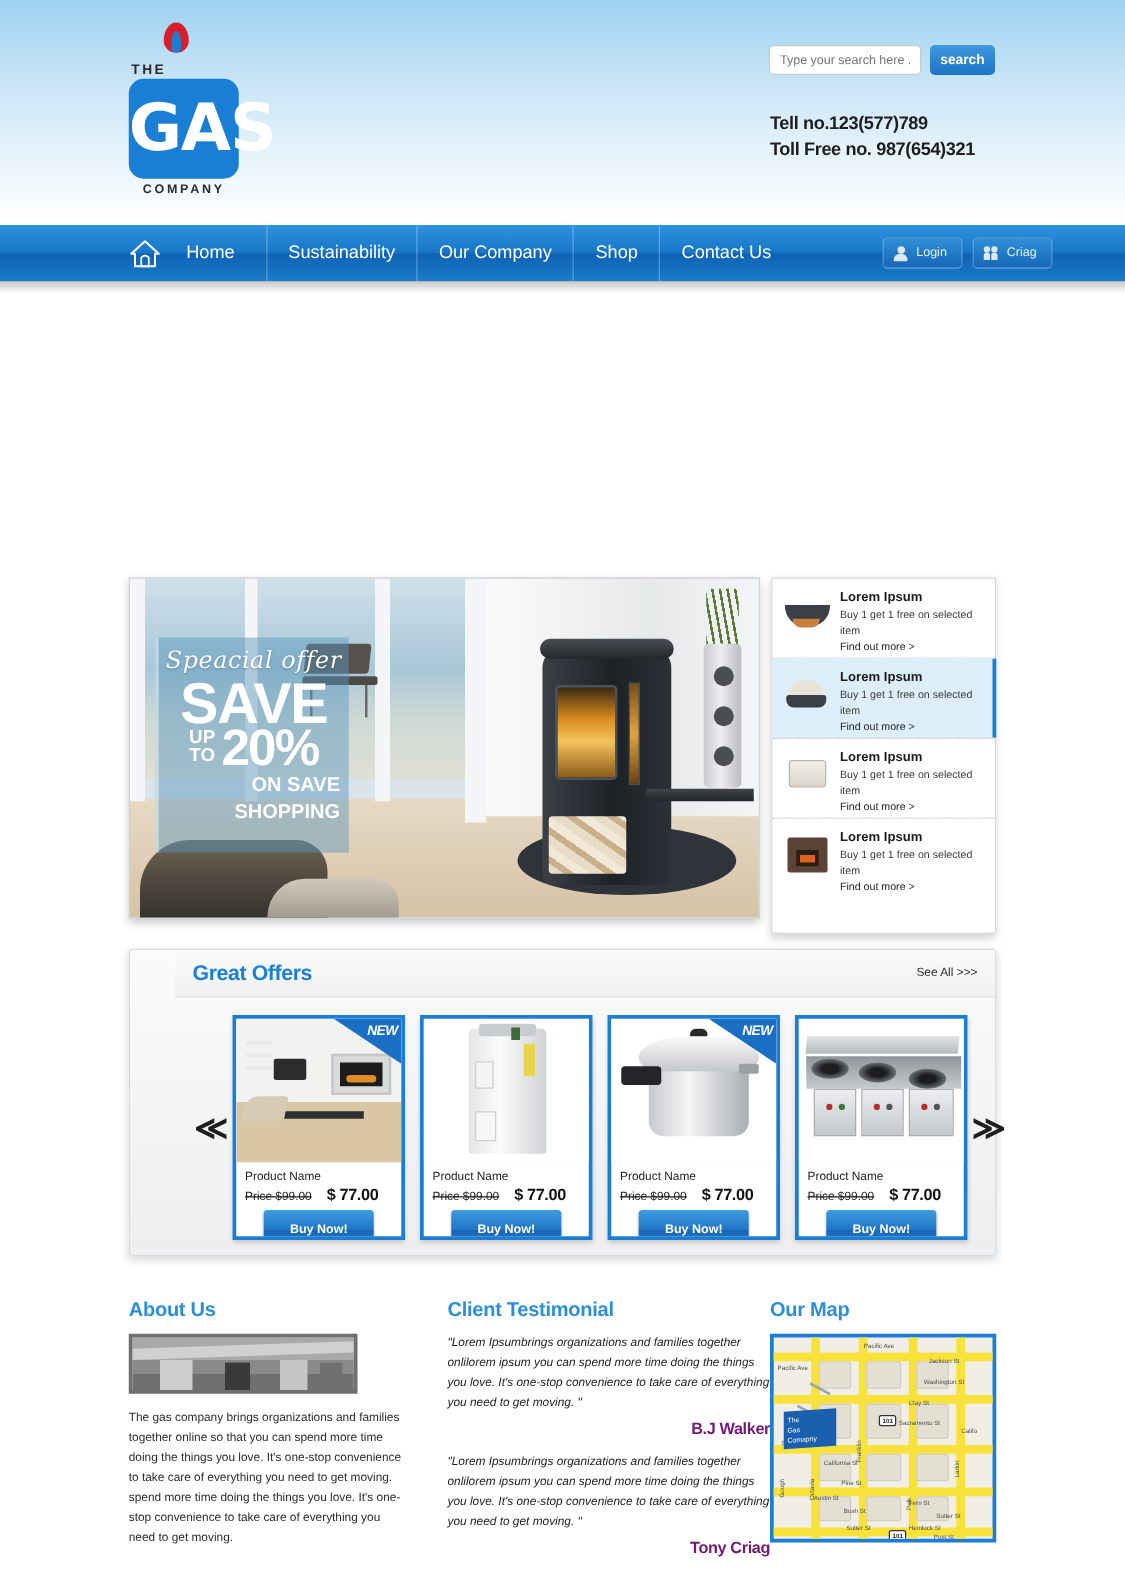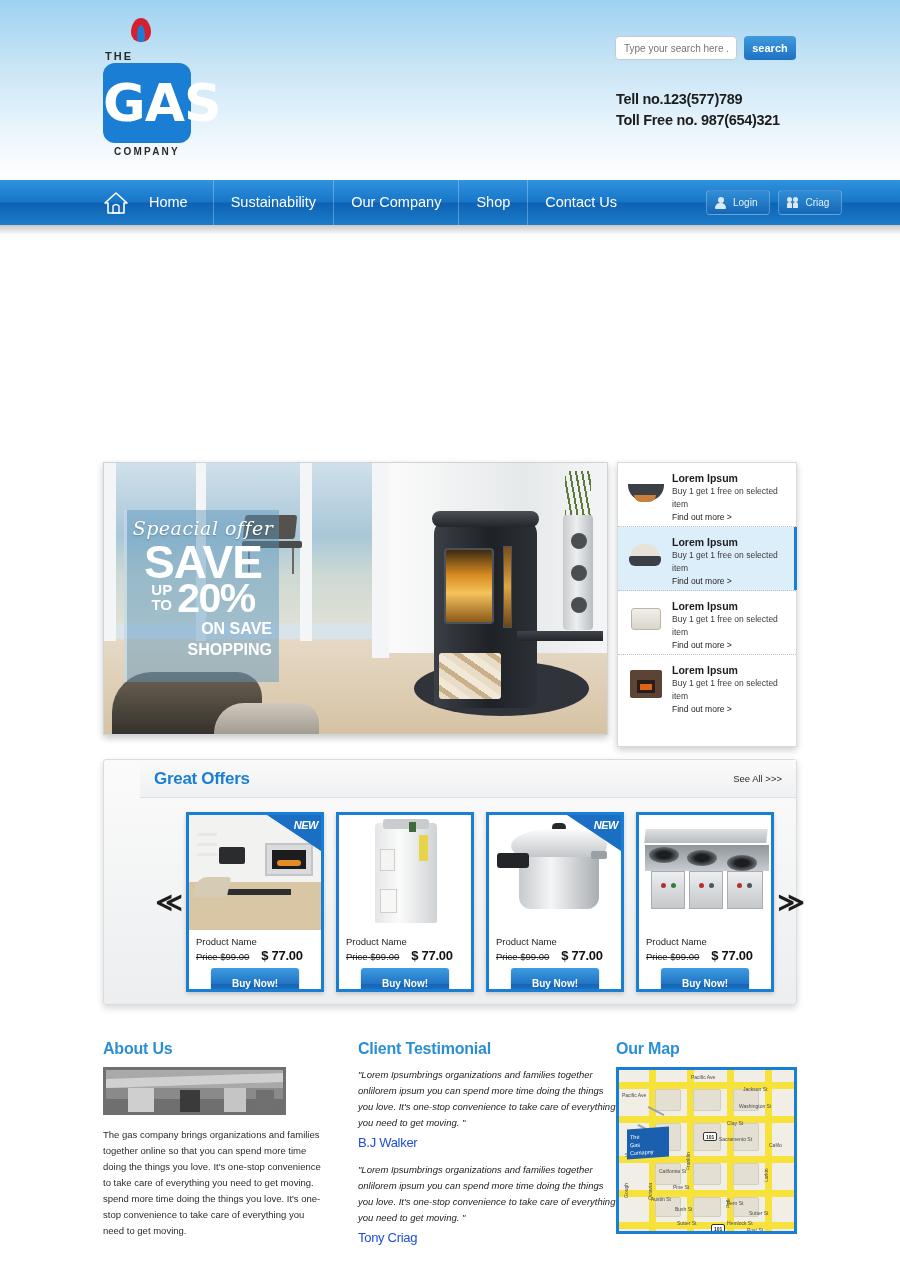--- a/index.html
+++ b/index.html
@@ -332,21 +332,21 @@
     position: relative; overflow: hidden; filter: grayscale(1);
   }
   .about-img .roof { position: absolute; left: 0; top: 6px; width: 100%; height: 9px; background: #d0d0d0; transform: skewY(-2deg); }
   .about-img .d1 { position: absolute; left: 22px; top: 18px; width: 26px; height: 28px; background: #cfcfcf; }
   .about-img .d2 { position: absolute; left: 74px; top: 20px; width: 20px; height: 26px; background: #3a3a3a; }
   .about-img .d3 { position: absolute; left: 118px; top: 18px; width: 22px; height: 28px; background: #c5c5c5; }
   .about-img .d4 { position: absolute; left: 150px; top: 20px; width: 18px; height: 26px; background: #707070; }
   .about-p { font-size: 9.5px; color: #2b2b2b; line-height: 16px; }
 
   .quote { font-size: 9.5px; color: #1d1d1d; font-style: italic; line-height: 16px; }
-  .quote-by { color: #1d4ed8; font-size: 13px; font-weight: normal; text-align: left; margin-top: 4px; letter-spacing: -0.3px; }
+  .quote-by { color: #701a75; font-size: 13px; font-weight: bold; text-align: right; margin-top: 4px; letter-spacing: -0.3px; }
   .quote-block { margin-bottom: 12px; }
 
   .map-frame {
     width: 181px; height: 167px; border: 3px solid #1a7fd4; position: relative; overflow: hidden;
     background: #f1eee5;
   }
   .mroad { position: absolute; background: #f7e23c; }
   .mroad.h { height: 7px; left: -5px; right: -5px; }
   .mroad.v { width: 7px; top: -5px; bottom: -5px; }
   .mblock { position: absolute; background: #e3dfd2; border: 1px solid #d2cec0; border-radius: 2px; }

